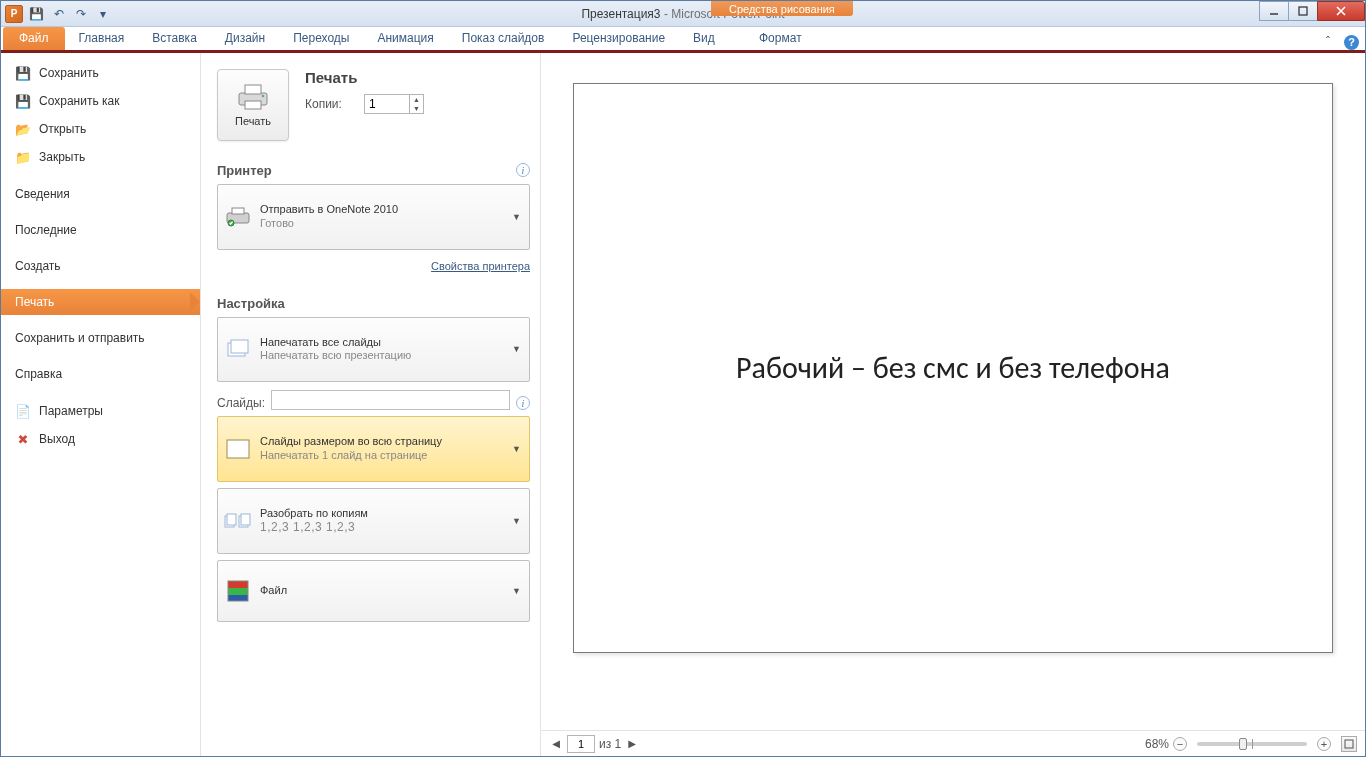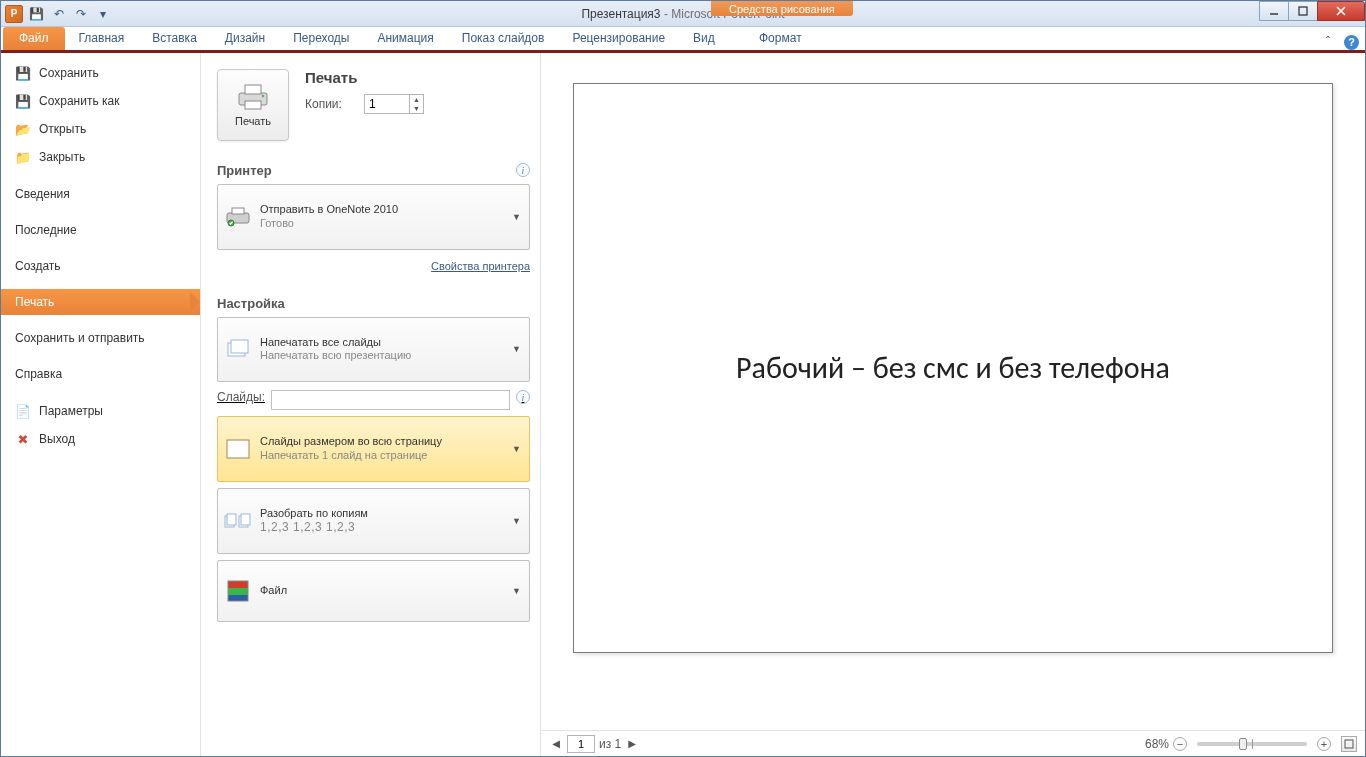--- a/index.html
+++ b/index.html
@@ -58,21 +58,21 @@
 .dropdown { margin-top:6px; border:1px solid #c0c0c0; border-radius:2px; background:linear-gradient(#fdfdfd,#f1f1f1); padding:18px 6px; display:flex; align-items:center; gap:8px; position:relative; min-height:36px; }
 .dropdown.highlight { background:linear-gradient(#fff4cf,#ffe491); border-color:#e2c46a; }
 .dropdown .dd-icon { width:28px; height:24px; display:flex; align-items:center; justify-content:center; flex-shrink:0; }
 .dropdown .dd-text { flex:1; font-size:11px; line-height:1.25; }
 .dropdown .dd-text .t1 { color:#333; }
 .dropdown .dd-text .t2 { color:#888; }
 .dropdown .dd-arrow { font-size:9px; color:#555; padding:0 2px; }
 .link-right { text-align:right; margin-top:6px; }
 .link-right a { font-size:11px; color:#3b5a82; text-decoration:underline; }
 
-.slides-row { display:flex; align-items:flex-start; gap:6px; margin-top:8px;text-decoration:underline; }
+.slides-row { display:flex; align-items:flex-end; gap:6px; margin-top:8px; }
 .slides-row label { font-size:12px; color:#555; }
 .slides-row input { flex:1; border:1px solid #c0c0c0; height:20px; font-size:12px; padding:0 4px; background:#fff; }
 .slides-row .info-i { flex-shrink:0; }
 
 .collate-sub { color:#777; font-size:12px; letter-spacing:.5px; }
 
 
 .preview-area { flex:1; display:flex; flex-direction:column; background:#fff; min-width:0; }
 .preview-canvas { flex:1; display:flex; align-items:flex-start; justify-content:center; padding:30px 20px 10px; overflow:hidden; }
 .slide-preview { width:760px; height:570px; border:1px solid #7a7a7a; background:#fff; box-shadow:2px 2px 4px rgba(0,0,0,.12); display:flex; align-items:center; justify-content:center; padding:40px; }

